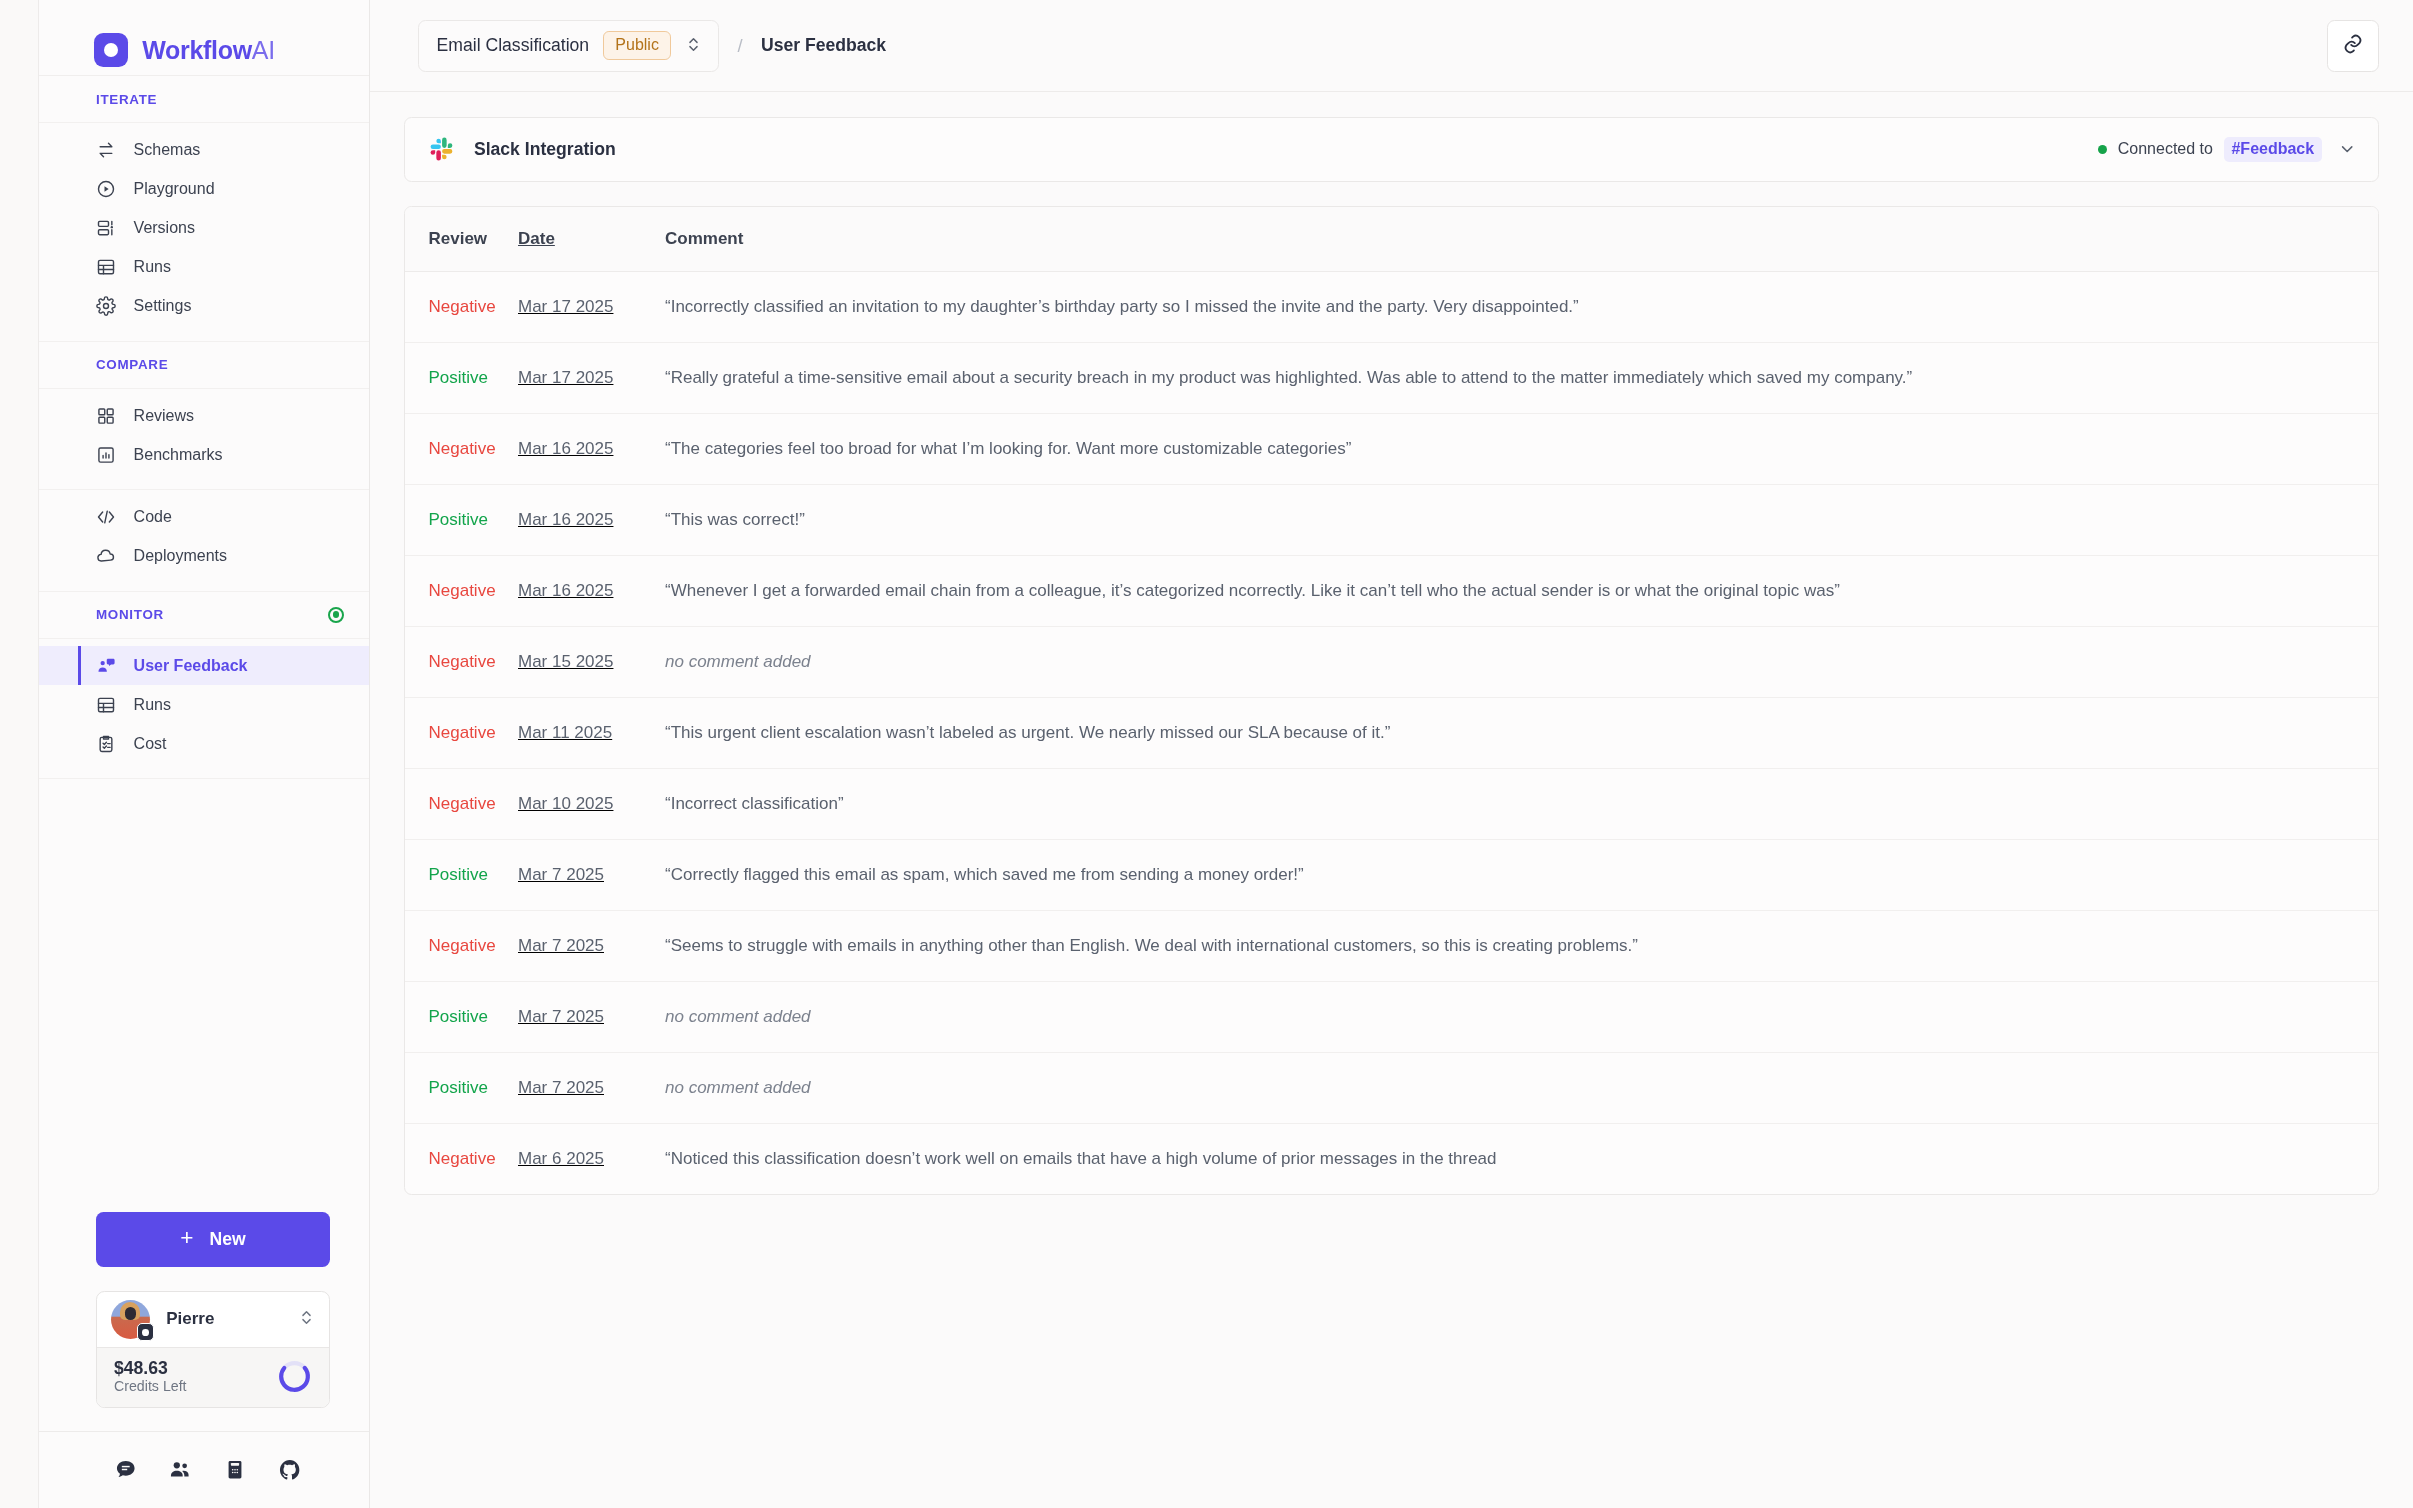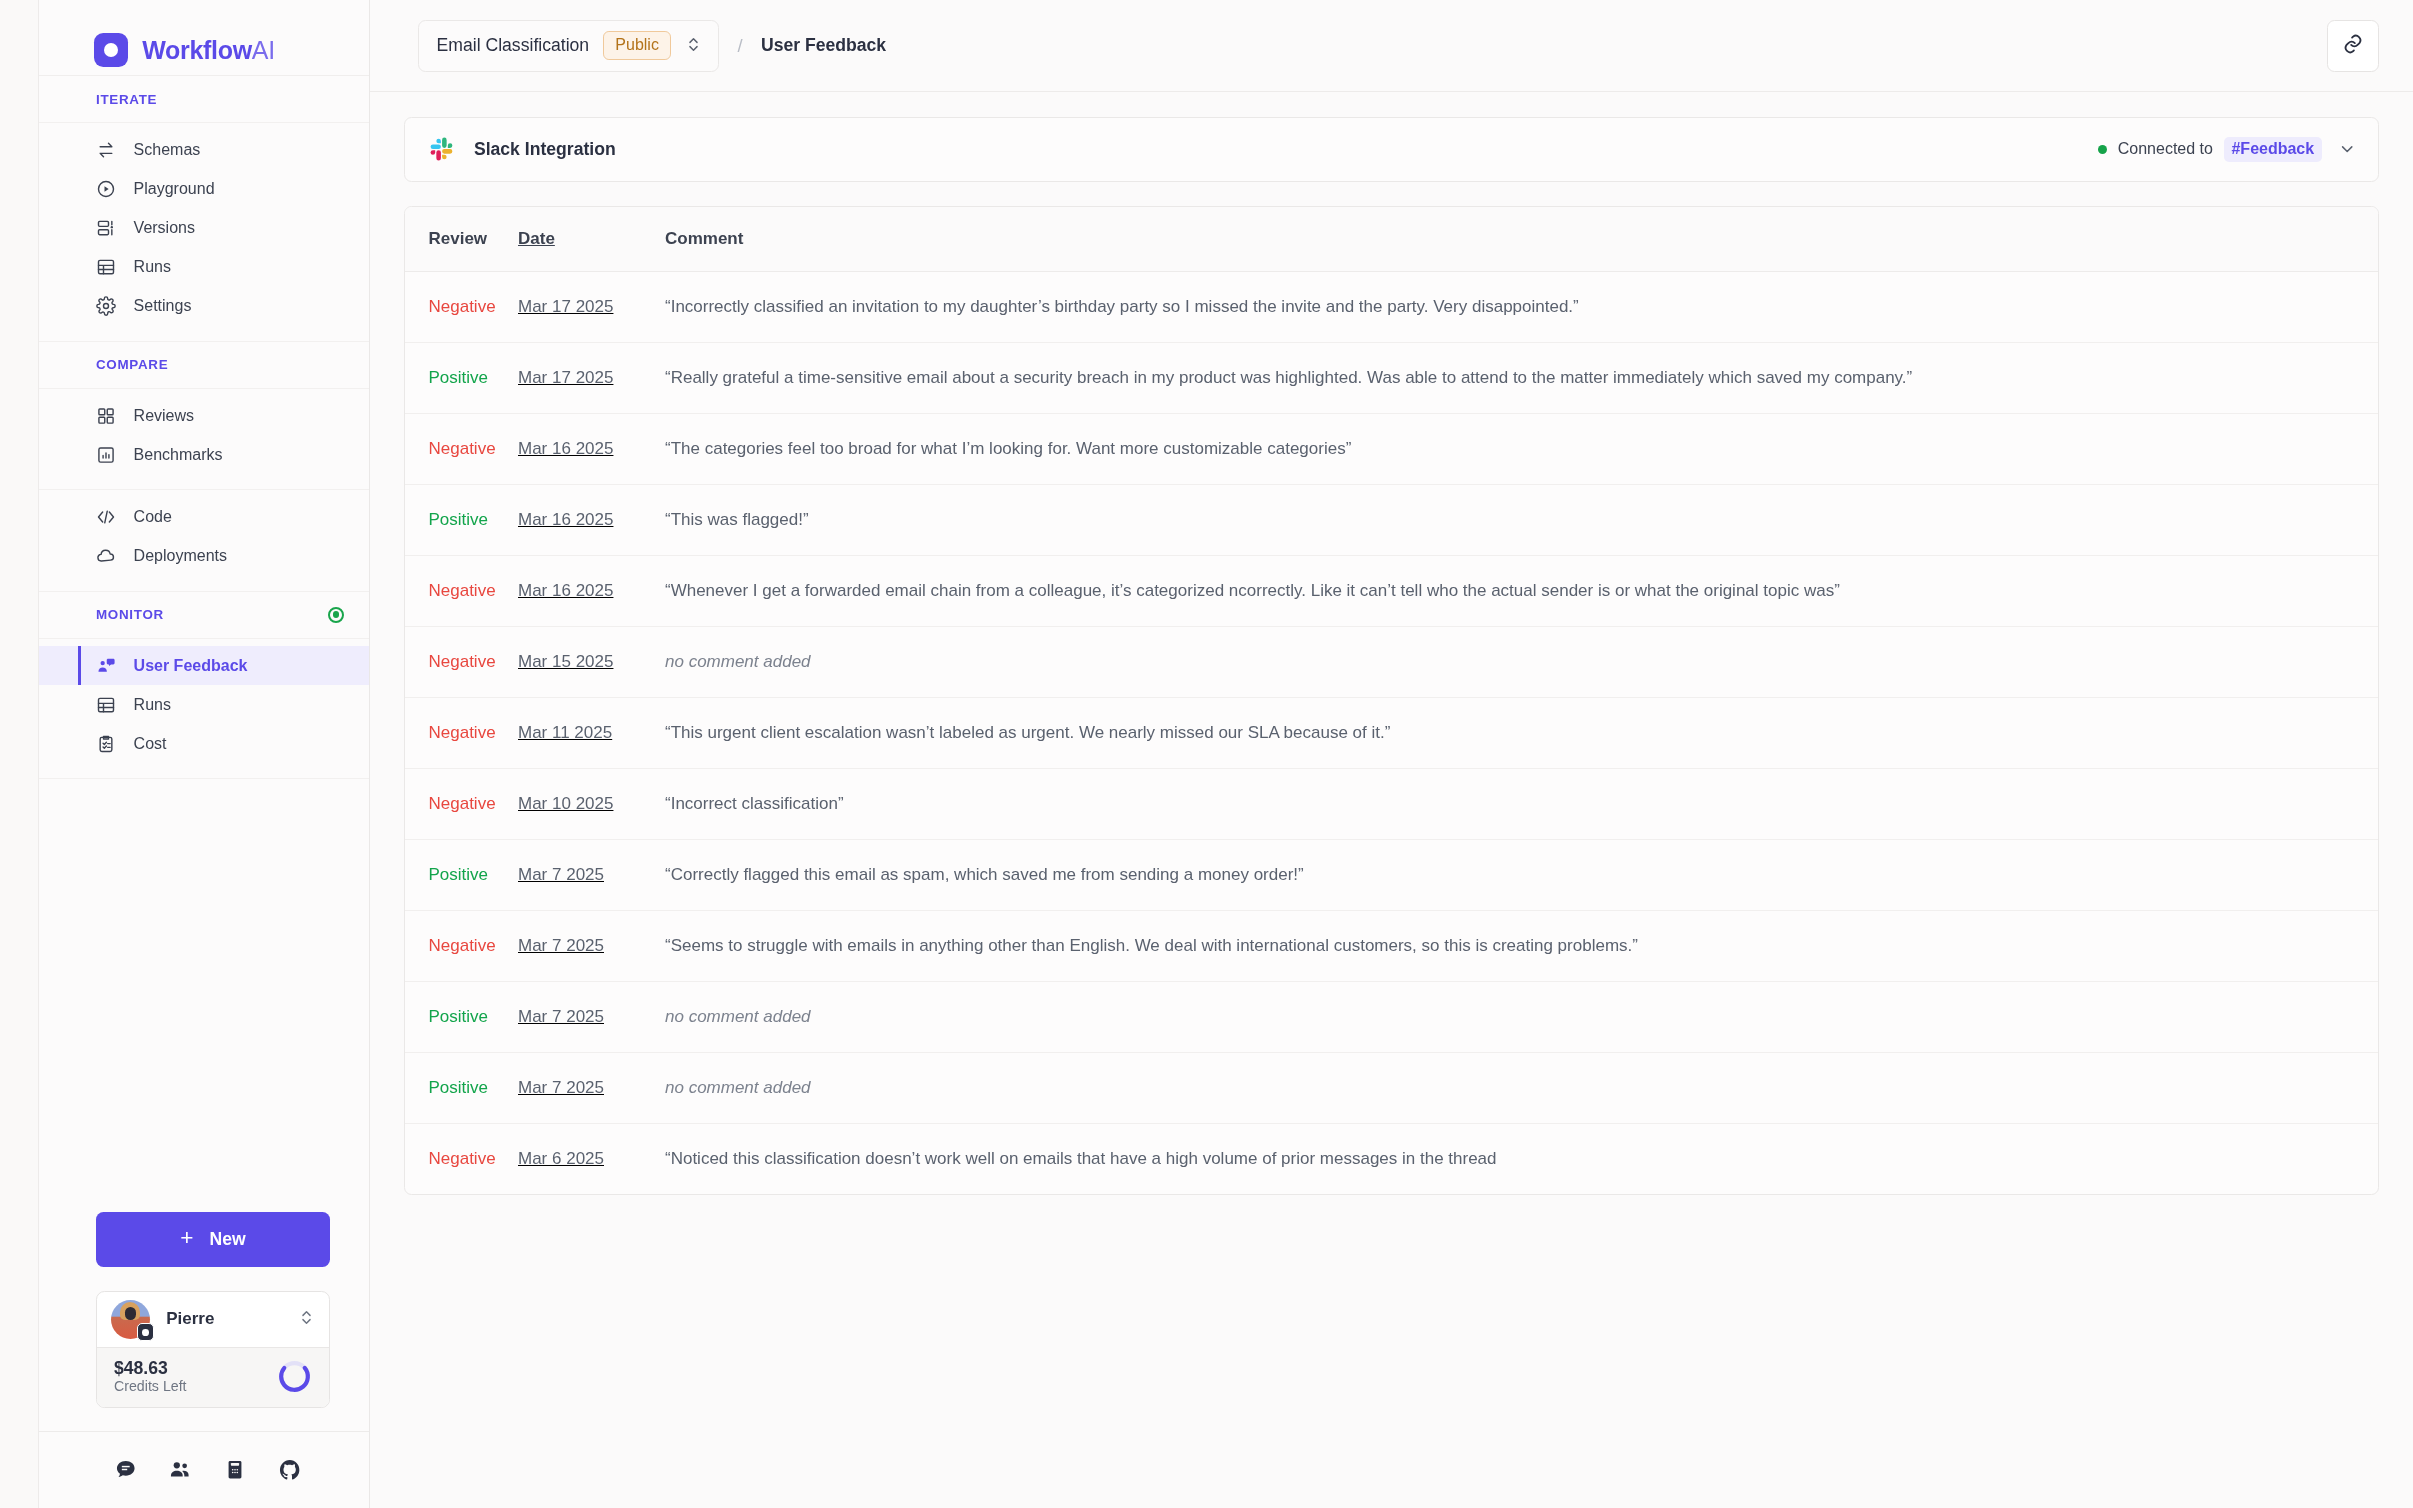--- a/index.html
+++ b/index.html
@@ -476,21 +476,21 @@
                 <td class="c-comment"><span class="comment">“Really grateful a time-sensitive email about a security breach in my product was highlighted. Was able to attend to the matter immediately which saved my company.”</span></td>
               </tr>
               <tr>
                 <td class="c-review"><span class="rev negative">Negative</span></td>
                 <td class="c-date"><span class="date">Mar 16 2025</span></td>
                 <td class="c-comment"><span class="comment">“The categories feel too broad for what I’m looking for. Want more customizable categories”</span></td>
               </tr>
               <tr>
                 <td class="c-review"><span class="rev positive">Positive</span></td>
                 <td class="c-date"><span class="date">Mar 16 2025</span></td>
-                <td class="c-comment"><span class="comment">“This was flagged!”</span></td>
+                <td class="c-comment"><span class="comment">“This was correct!”</span></td>
               </tr>
               <tr>
                 <td class="c-review"><span class="rev negative">Negative</span></td>
                 <td class="c-date"><span class="date">Mar 16 2025</span></td>
                 <td class="c-comment"><span class="comment">“Whenever I get a forwarded email chain from a colleague, it’s categorized ncorrectly. Like it can’t tell who the actual sender is or what the original topic was”</span></td>
               </tr>
               <tr>
                 <td class="c-review"><span class="rev negative">Negative</span></td>
                 <td class="c-date"><span class="date">Mar 15 2025</span></td>
                 <td class="c-comment"><span class="comment empty">no comment added</span></td>

